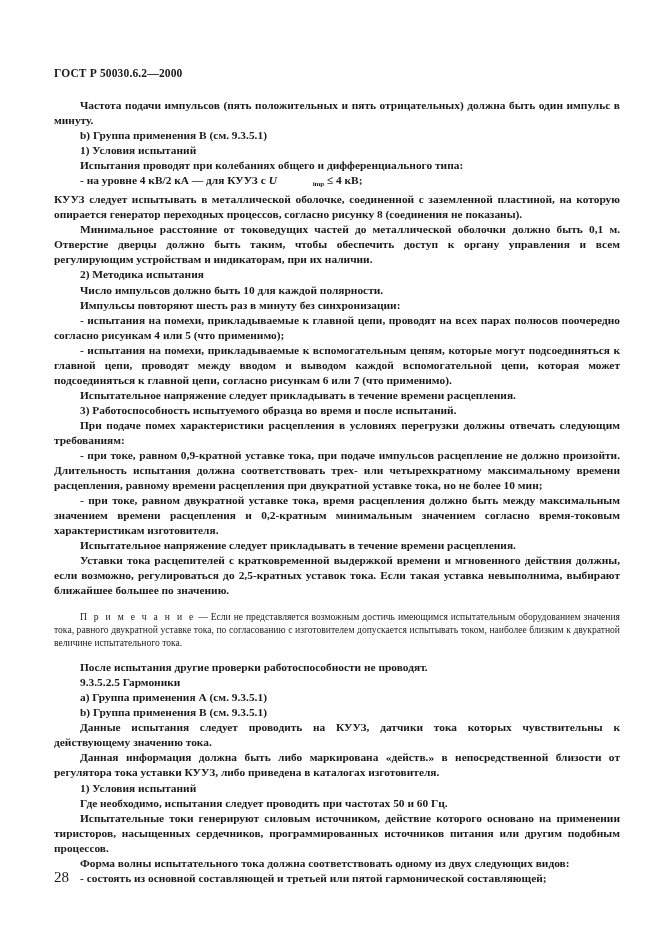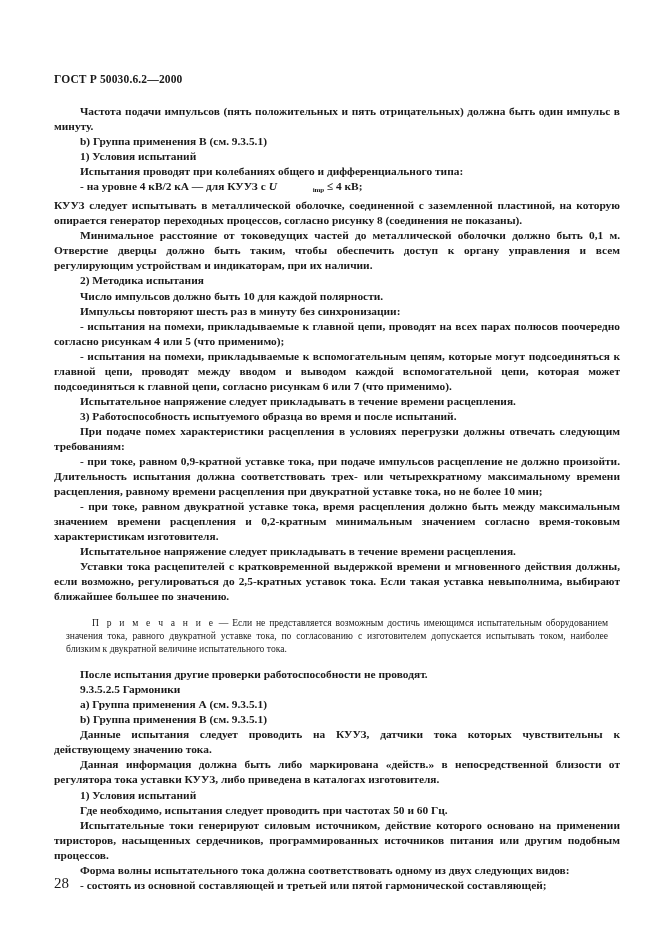--- a/index.html
+++ b/index.html
@@ -12,21 +12,21 @@
     width: 661px;
     height: 936px;
     font-family: "Liberation Serif", "DejaVu Serif", serif;
     color: #1a1a1a;
     position: relative;
     overflow: hidden;
   }
   .page {
     position: absolute;
     left: 0;
-    top: 14px;
+    top: 8px;
     width: 661px;
     height: 900px;
     box-sizing: border-box;
     padding: 58px 41px 0 54px;
   }
   .page-header {
     font-size: 11.5px;
     font-weight: bold;
     letter-spacing: 0.15px;
     line-height: 14px;
@@ -49,21 +49,21 @@
     text-indent: 26px;
   }
   .p-noindent {
     text-indent: 0;
   }
   .p-note {
     font-size: 9.6px;
     line-height: 13.2px;
     text-align: justify;
     text-indent: 26px;
-    margin: 12px;
+    margin: 0;
   }
   .note-label {
     letter-spacing: 2.0px;
   }
   .gap-before-lg {
     margin-top: 11px;
   }
   var.sym {
     font-style: italic;
     font-family: "Liberation Serif", "DejaVu Serif", serif;

